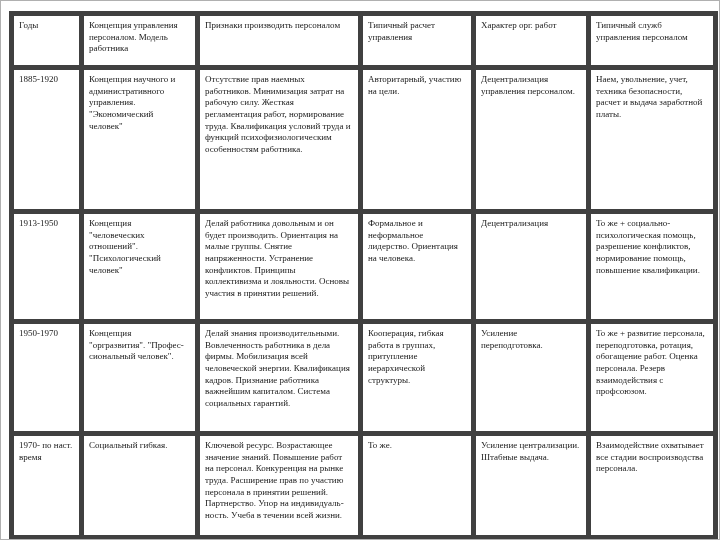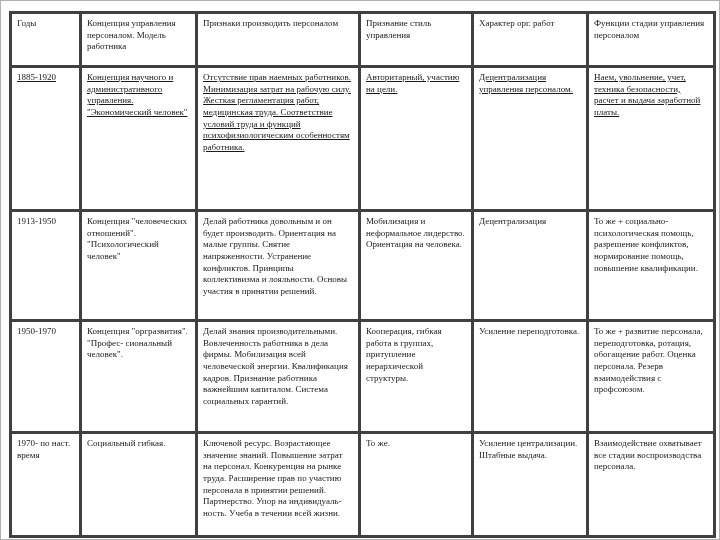--- a/index.html
+++ b/index.html
@@ -21,38 +21,38 @@
   table.hr-table {
     position: absolute;
     left: 8px;
     top: 10px;
     width: 704px;
     border-collapse: collapse;
     table-layout: fixed;
   }
   table.hr-table th,
   table.hr-table td {
-    border: 3px solid #404040;
+    border: 5px solid #404040;
     vertical-align: top;
     text-align: left;
     padding: 4px 6px 4px 5px;
     font-weight: normal;
     font-size: 9px;
     line-height: 1.3;
     word-wrap: break-word;
     overflow: hidden;
   }
   col.c0 { width: 70px; }
   col.c1 { width: 116px; }
   col.c2 { width: 163px; }
   col.c3 { width: 113px; }
   col.c4 { width: 115px; }
   col.c5 { width: 127px; }
   tr.hdr    { height: 54px; }
-  tr.row-0  { height: 144px; text-decoration: underline; }
+  tr.row-0  { height: 144px; }
   tr.row-1  { height: 110px; }
   tr.row-2  { height: 112px; }
   tr.row-3  { height: 104px; margin-top: 16px; }
 </style>
 </head>
 <body>
 
 <div class="page">
   <table class="hr-table">
     <colgroup>
@@ -61,53 +61,53 @@
         <col class="c2">
         <col class="c3">
         <col class="c4">
         <col class="c5">
     </colgroup>
     <thead>
       <tr class="hdr">
         <th>Годы</th>
         <th>Концепция управления персоналом. Модель работника</th>
         <th>Признаки производить персоналом</th>
-        <th>Признание стиль управления</th>
+        <th>Типичный расчет управления</th>
         <th>Характер орг. работ</th>
-        <th>Функции стадии управления персоналом</th>
+        <th>Типичный служб управления персоналом</th>
       </tr>
     </thead>
     <tbody>
       <tr class="row-0">
         <td>1885-1920</td>
         <td>Концепция научного и административного управления. "Экономический человек"</td>
-        <td>Отсутствие прав наемных работников. Минимизация затрат на рабочую силу. Жесткая регламентация работ, медицинская труда. Соответствие условий труда и функций психофизиологическим особенностям работника.</td>
+        <td>Отсутствие прав наемных работников. Минимизация затрат на рабочую силу. Жесткая регламентация работ, нормирование труда. Квалификация условий труда и функций психофизиологическим особенностям работника.</td>
         <td>Авторитарный, участию на цели.</td>
         <td>Децентрализация управления персоналом.</td>
         <td>Наем, увольнение, учет, техника безопасности, расчет и выдача заработной платы.</td>
       </tr>
       <tr class="row-1">
         <td>1913-1950</td>
         <td>Концепция "человеческих отношений". "Психологический человек"</td>
         <td>Делай работника довольным и он будет производить. Ориентация на малые группы. Снятие напряженности. Устранение конфликтов. Принципы коллективизма и лояльности. Основы участия в принятии решений.</td>
-        <td>Мобилизация и неформальное лидерство. Ориентация на человека.</td>
+        <td>Формальное и неформальное лидерство. Ориентация на человека.</td>
         <td>Децентрализация</td>
         <td>То же + социально-психологическая помощь, разрешение конфликтов, нормирование помощь, повышение квалификации.</td>
       </tr>
       <tr class="row-2">
         <td>1950-1970</td>
         <td>Концепция "оргразвития". "Профес- сиональный человек".</td>
         <td>Делай знания производительными. Вовлеченность работника в дела фирмы. Мобилизация всей человеческой энергии. Квалификация кадров. Признание работника важнейшим капиталом. Система социальных гарантий.</td>
         <td>Кооперация, гибкая работа в группах, притупление иерархической структуры.</td>
         <td>Усиление переподготовка.</td>
         <td>То же + развитие персонала, переподготовка, ротация, обогащение работ. Оценка персонала. Резерв взаимодействия с профсоюзом.</td>
       </tr>
       <tr class="row-3">
         <td>1970- по наст. время</td>
         <td>Социальный гибкая.</td>
-        <td>Ключевой ресурс. Возрастающее значение знаний. Повышение затрат на персонал. Конкуренция на рынке труда. Расширение прав по участию персонала в принятии решений. Партнерство. Упор на индивидуаль- ность. Учеба в течении всей жизни.</td>
+        <td>Ключевой ресурс. Возрастающее значение знаний. Повышение работ на персонал. Конкуренция на рынке труда. Расширение прав по участию персонала в принятии решений. Партнерство. Упор на индивидуаль- ность. Учеба в течении всей жизни.</td>
         <td>То же.</td>
         <td>Усиление централизации. Штабные выдача.</td>
         <td>Взаимодействие охватывает все стадии воспроизводства персонала.</td>
       </tr>
     </tbody>
   </table>
 </div>
 
 </body></html>

